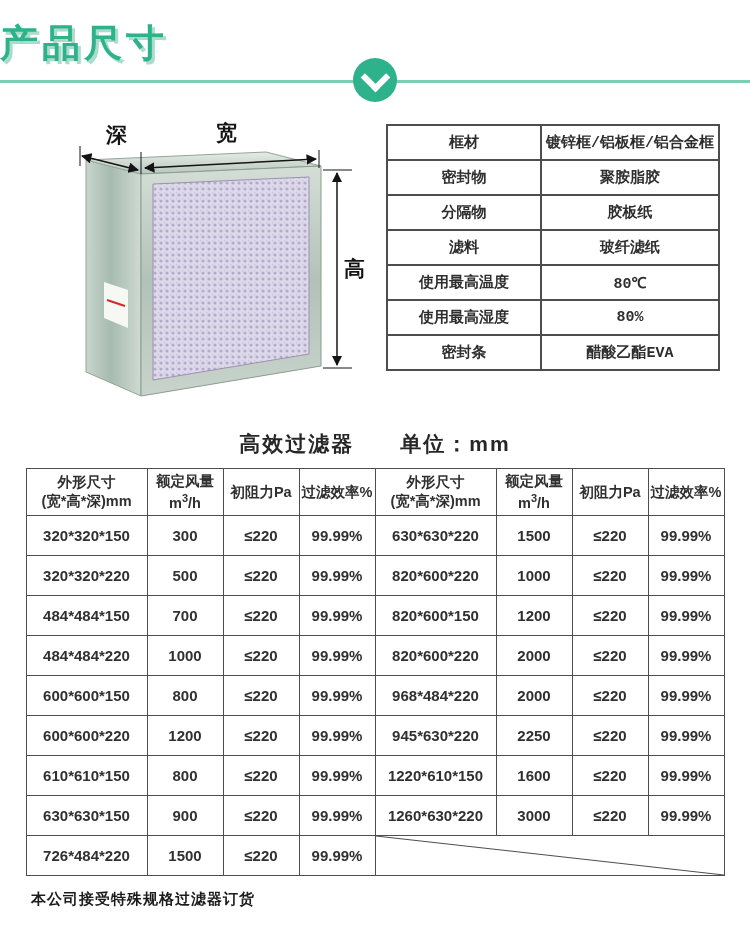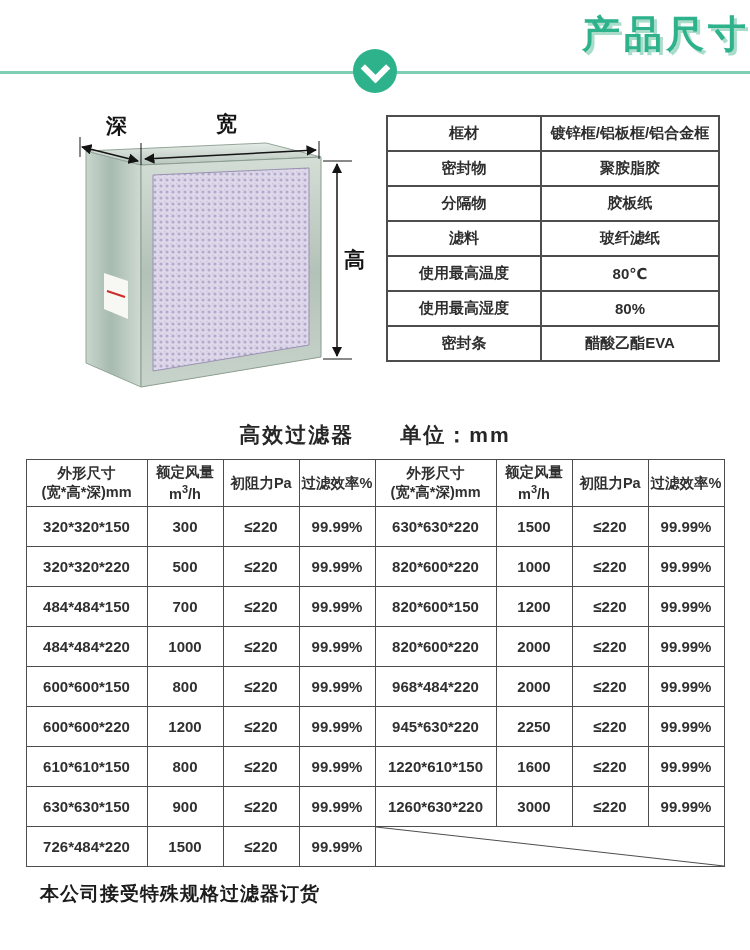--- a/index.html
+++ b/index.html
@@ -1,21 +1,21 @@
 <!DOCTYPE html>
 <html><head>
 <meta charset="utf-8">
 <style>
   html,body{margin:0;padding:0;}
   body{
     width:750px;height:950px;background:#ffffff;position:relative;overflow:hidden;
     font-family:"Liberation Sans","DejaVu Sans",sans-serif;color:#262626;
   }
   
-  .header{text-align:right;padding-top:9px;height:46px;}
+  .header{text-align:left;padding-top:18px;height:46px;}
   .header h1{
     margin:0;font-size:38px;font-weight:bold;letter-spacing:4px;
     color:#2eb28c;text-shadow:3px 3px 0 #a9dcc9;display:inline-block;
   }
   .divider{position:relative;height:44px;margin-top:-6px;}
   .divider .line{position:absolute;left:0;right:0;top:22px;height:3px;background:#7ecdb4;}
   .divider .circle{
     position:absolute;left:50%;top:0;transform:translateX(-50%);
     width:44px;height:44px;border-radius:50%;background:#2eb28c;z-index:2;
   }
@@ -24,39 +24,39 @@
     border-right:6px solid #fff;border-bottom:6px solid #fff;transform:rotate(45deg);
   }
   
   .content-row{display:flex;margin-top:12px;padding:0 20px 0 56px;height:302px;}
   .figure{width:318px;flex:0 0 318px;}
   .right-panel{flex:1;margin-left:12px;padding-top:10px;}
   .materials-title{font-size:17px;font-weight:bold;margin:0 0 8px 2px;letter-spacing:1px;}
   table.materials{border-collapse:collapse;width:334px;table-layout:fixed;}
   table.materials td{
     border:2px solid #4d4d4d;height:33px;text-align:center;
-    font-size:15px;font-weight:bold;color:#2e2e2e;padding:0 2px;
+    font-size:15px;font-weight:bold;color:#2e2e2e;padding:0 2px;font-family:Liberation Mono, monospace;
   }
   table.materials td:first-child{width:148px;}
   
   .spec-title{text-align:center;font-size:21px;font-weight:bold;margin:14px 4px 10px;letter-spacing:2px;}
   .spec-title .unit{margin-left:46px;}
   table.spec{border-collapse:collapse;margin:0 auto;width:698px;table-layout:fixed;}
   table.spec th,table.spec td{
     border:1.5px solid #4d4d4d;text-align:center;padding:0 2px;color:#303030;
   }
   table.spec th{height:46px;font-size:14.5px;font-weight:bold;line-height:1.3;}
   table.spec td{height:39px;font-size:15px;font-weight:600;}
   table.spec sup{font-size:11px;}
   col.col-size{width:121px;}
   col.col-num{width:76px;}
   td.diag-cell{padding:0;position:relative;}
   td.diag-cell svg{position:absolute;inset:0;width:100%;height:100%;display:block;}
   
-  .footer-note{margin:14px 0 0 40px;font-size:19px;font-weight:bold;color:#1c1c1c;letter-spacing:1px;}
+  .footer-note{margin:14px 0 0 31px;font-size:15px;font-weight:bold;color:#1c1c1c;letter-spacing:1px;}
   
   .dim-label{font-size:21px;font-weight:bold;fill:#141414;}
 </style>
 </head>
 <body>
 
 <div class="header">
   <h1>产品尺寸</h1>
 </div>
 <div class="divider">

